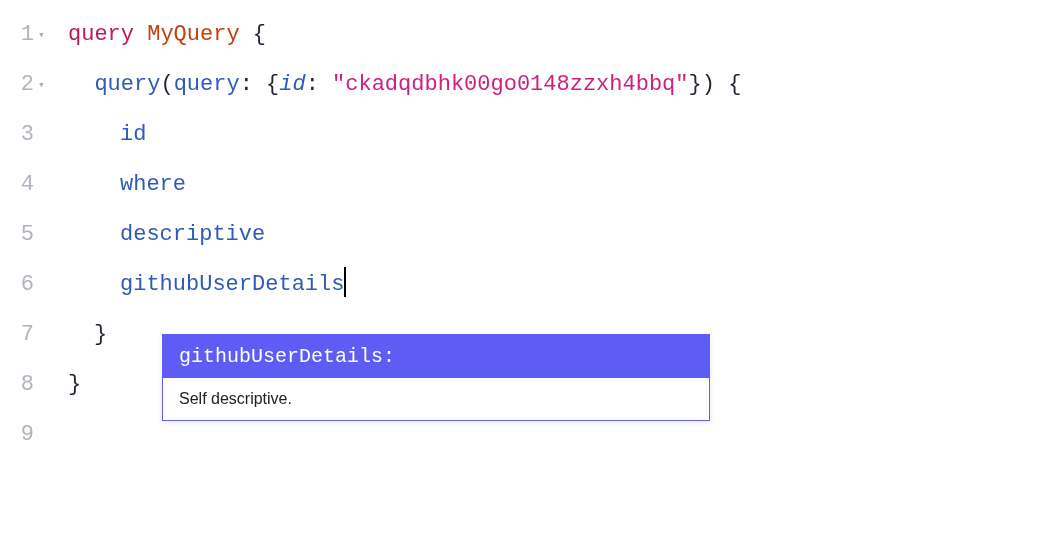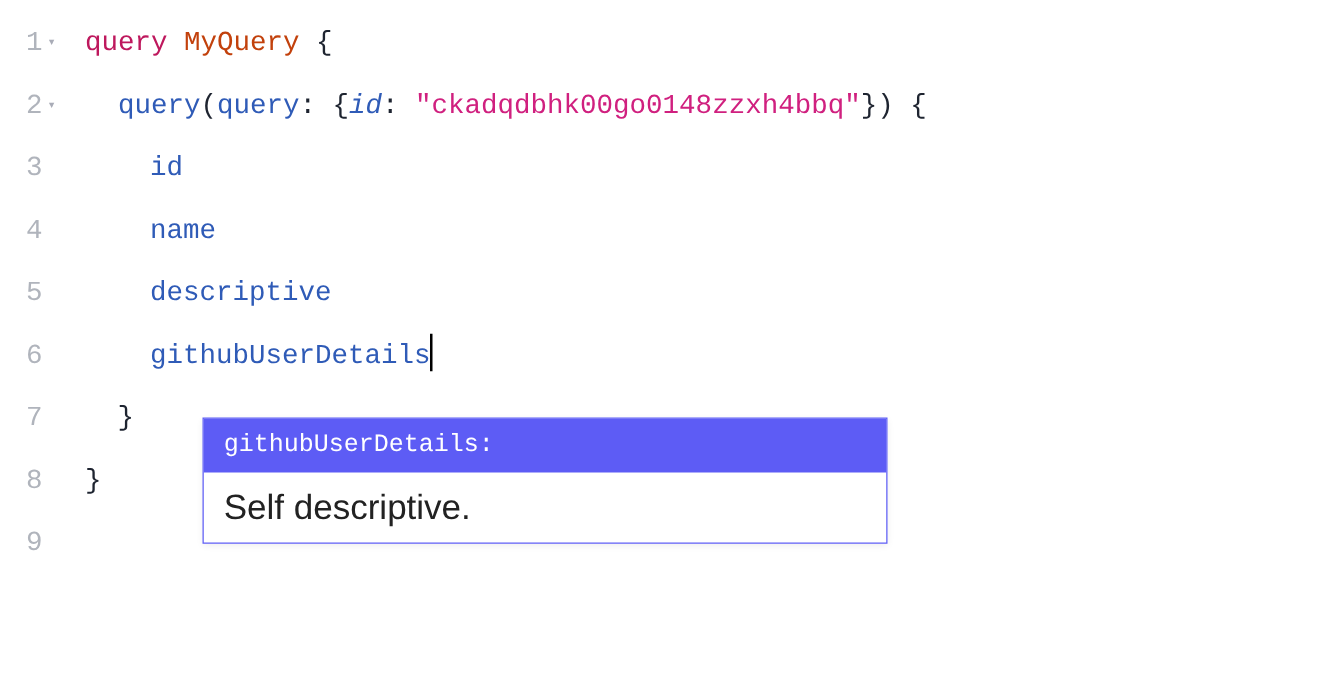--- a/index.html
+++ b/index.html
@@ -83,21 +83,21 @@
       padding: 10px 16px;
       display: flex;
       font-family: 'Consolas', 'Monaco', 'Courier New', monospace;
     }
     .autocomplete-field { color: #ffffff; }
     .autocomplete-type { color: #ff5a6e; margin-left: 4px; }
     .autocomplete-desc {
       padding: 12px 16px;
       color: #222;
       font-family: -apple-system, BlinkMacSystemFont, 'Segoe UI', Arial, sans-serif;
-      font-size: 28px;
+      font-size: 16px;
     }
     .field-indent-1 { padding-left: 38px; }
     .field-indent-2 { padding-left: 64px; }
   </style>
 </head>
 <body>
 
 <div class="editor">
 
   <div class="line">
@@ -122,21 +122,21 @@
       <span class="fold-marker"></span>
     </div>
     <div class="code field-indent-2"><span class="field">id</span></div>
   </div>
 
   <div class="line">
     <div class="gutter">
       <span class="line-number">4</span>
       <span class="fold-marker"></span>
     </div>
-    <div class="code field-indent-2"><span class="field">name</span></div>
+    <div class="code field-indent-2"><span class="field">where</span></div>
   </div>
 
   <div class="line">
     <div class="gutter">
       <span class="line-number">5</span>
       <span class="fold-marker"></span>
     </div>
     <div class="code field-indent-2"><span class="field">descriptive</span></div>
   </div>
 

